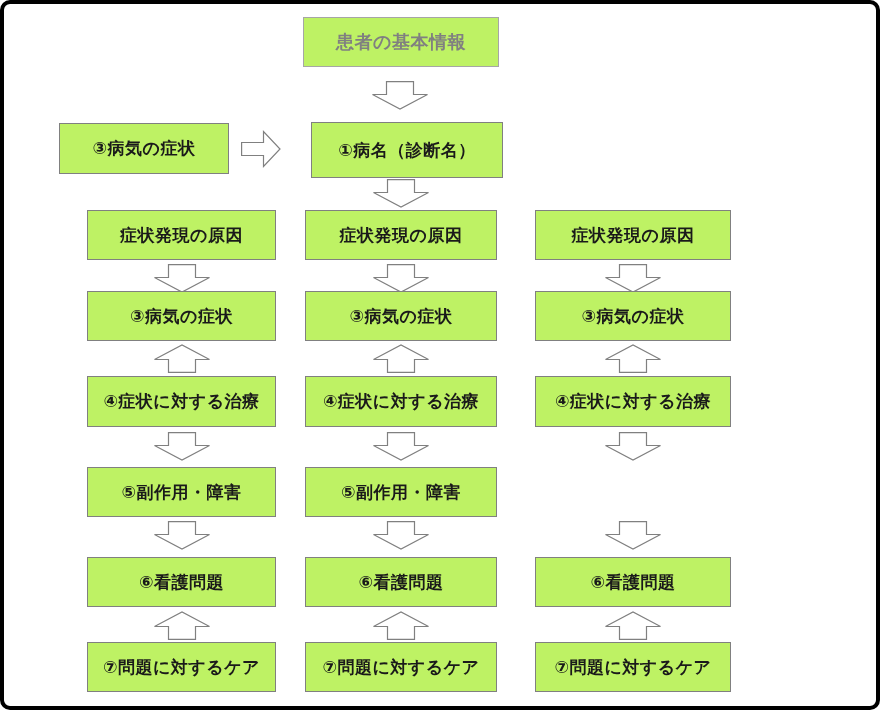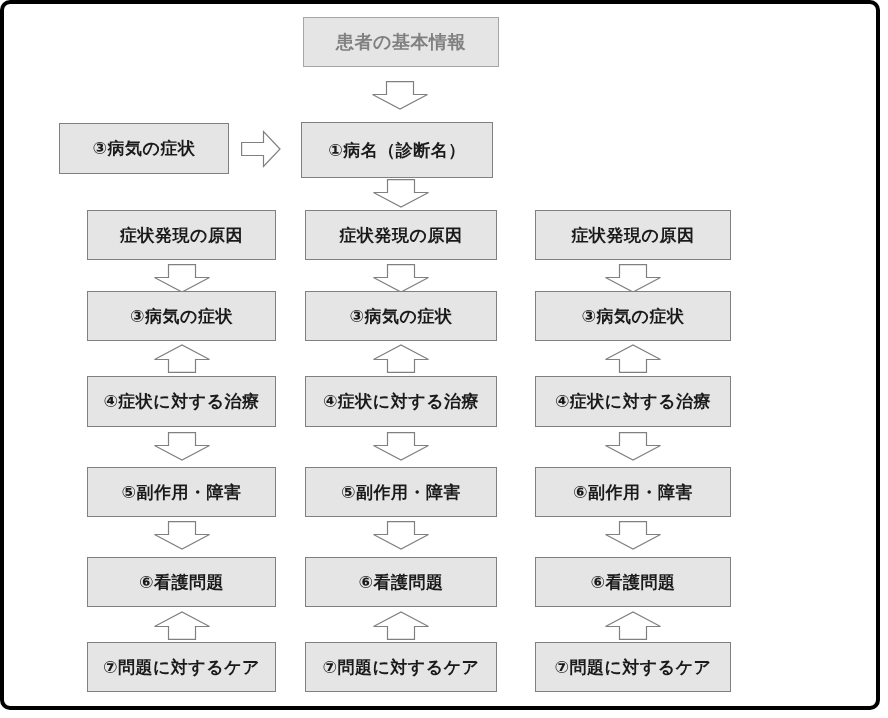--- a/index.html
+++ b/index.html
@@ -15,21 +15,21 @@
     margin: 0;
     border: 4px solid #000000;
     border-radius: 10px;
     background: #ffffff;
     box-sizing: border-box;
     overflow: hidden;
   }
   .box {
     position: absolute;
     box-sizing: border-box;
-    background: #e5e5e5;
+    background: #bef264;
     border: 1.5px solid #808080;
     color: #1a1a1a;
     font-weight: bold;
     font-size: 17px;
     letter-spacing: 0.5px;
     display: flex;
     align-items: center;
     justify-content: center;
     text-align: center;
     white-space: nowrap;
@@ -60,21 +60,21 @@
   <svg class="arrow" style="left:367px; top:77px;" width="58" height="29" viewBox="0 0 58 29">
     <path d="M15.5 0.6 H42.5 V13.5 H56.5 L29 28 L1.5 13.5 H15.5 Z"></path>
   </svg>
 
   <div class="box" style="left:55px; top:119px; width:170px; height:51px;">③病気の症状</div>
 
   <svg class="arrow" style="left:237px; top:126px;" width="40" height="38" viewBox="0 0 40 38">
     <path d="M0.6 12.5 H22.5 V1.5 L39 19 L22.5 36.5 V25.5 H0.6 Z"></path>
   </svg>
 
-  <div class="box" style="left:297px; top:118px; width:192px; height:56px;">①病名（診断名）</div>
+  <div class="box" style="left:307px; top:118px; width:192px; height:56px;">①病名（診断名）</div>
 
   <svg class="arrow" style="left:368px; top:175px;" width="58" height="29" viewBox="0 0 58 29">
     <path d="M15.5 0.6 H42.5 V13.5 H56.5 L29 28 L1.5 13.5 H15.5 Z"></path>
   </svg>
 
   <div class="box" style="left:83px; top:206px; width:189px; height:50px;">症状発現の原因</div>
   <svg class="arrow" style="left:149px; top:260px;" width="58" height="29" viewBox="0 0 58 29">
     <path d="M15.5 0.6 H42.5 V13.5 H56.5 L29 28 L1.5 13.5 H15.5 Z"></path>
   </svg>
   <div class="box" style="left:83px; top:287px; width:189px; height:50px;">③病気の症状</div>
@@ -122,21 +122,20 @@
     <path d="M15.5 0.6 H42.5 V13.5 H56.5 L29 28 L1.5 13.5 H15.5 Z"></path>
   </svg>
   <div class="box" style="left:531px; top:287px; width:196px; height:50px;">③病気の症状</div>
   <svg class="arrow" style="left:600px; top:340px;" width="58" height="29" viewBox="0 0 58 29">
     <path d="M15.5 28.4 V15.5 H1.5 L29 1 L56.5 15.5 H42.5 V28.4 Z"></path>
   </svg>
   <div class="box" style="left:531px; top:372px; width:196px; height:51px;">④症状に対する治療</div>
   <svg class="arrow" style="left:600px; top:428px;" width="58" height="29" viewBox="0 0 58 29">
     <path d="M15.5 0.6 H42.5 V13.5 H56.5 L29 28 L1.5 13.5 H15.5 Z"></path>
   </svg>
-  <div class="box" style="left:531px; top:463px; width:196px; height:50px;">⑥副作用・障害</div>
   <svg class="arrow" style="left:600px; top:517px;" width="58" height="29" viewBox="0 0 58 29">
     <path d="M15.5 0.6 H42.5 V13.5 H56.5 L29 28 L1.5 13.5 H15.5 Z"></path>
   </svg>
   <div class="box" style="left:531px; top:553px; width:196px; height:50px;">⑥看護問題</div>
   <svg class="arrow" style="left:600px; top:607px;" width="58" height="29" viewBox="0 0 58 29">
     <path d="M15.5 28.4 V15.5 H1.5 L29 1 L56.5 15.5 H42.5 V28.4 Z"></path>
   </svg>
   <div class="box" style="left:531px; top:638px; width:196px; height:50px;">⑦問題に対するケア</div>
 
 </div>

